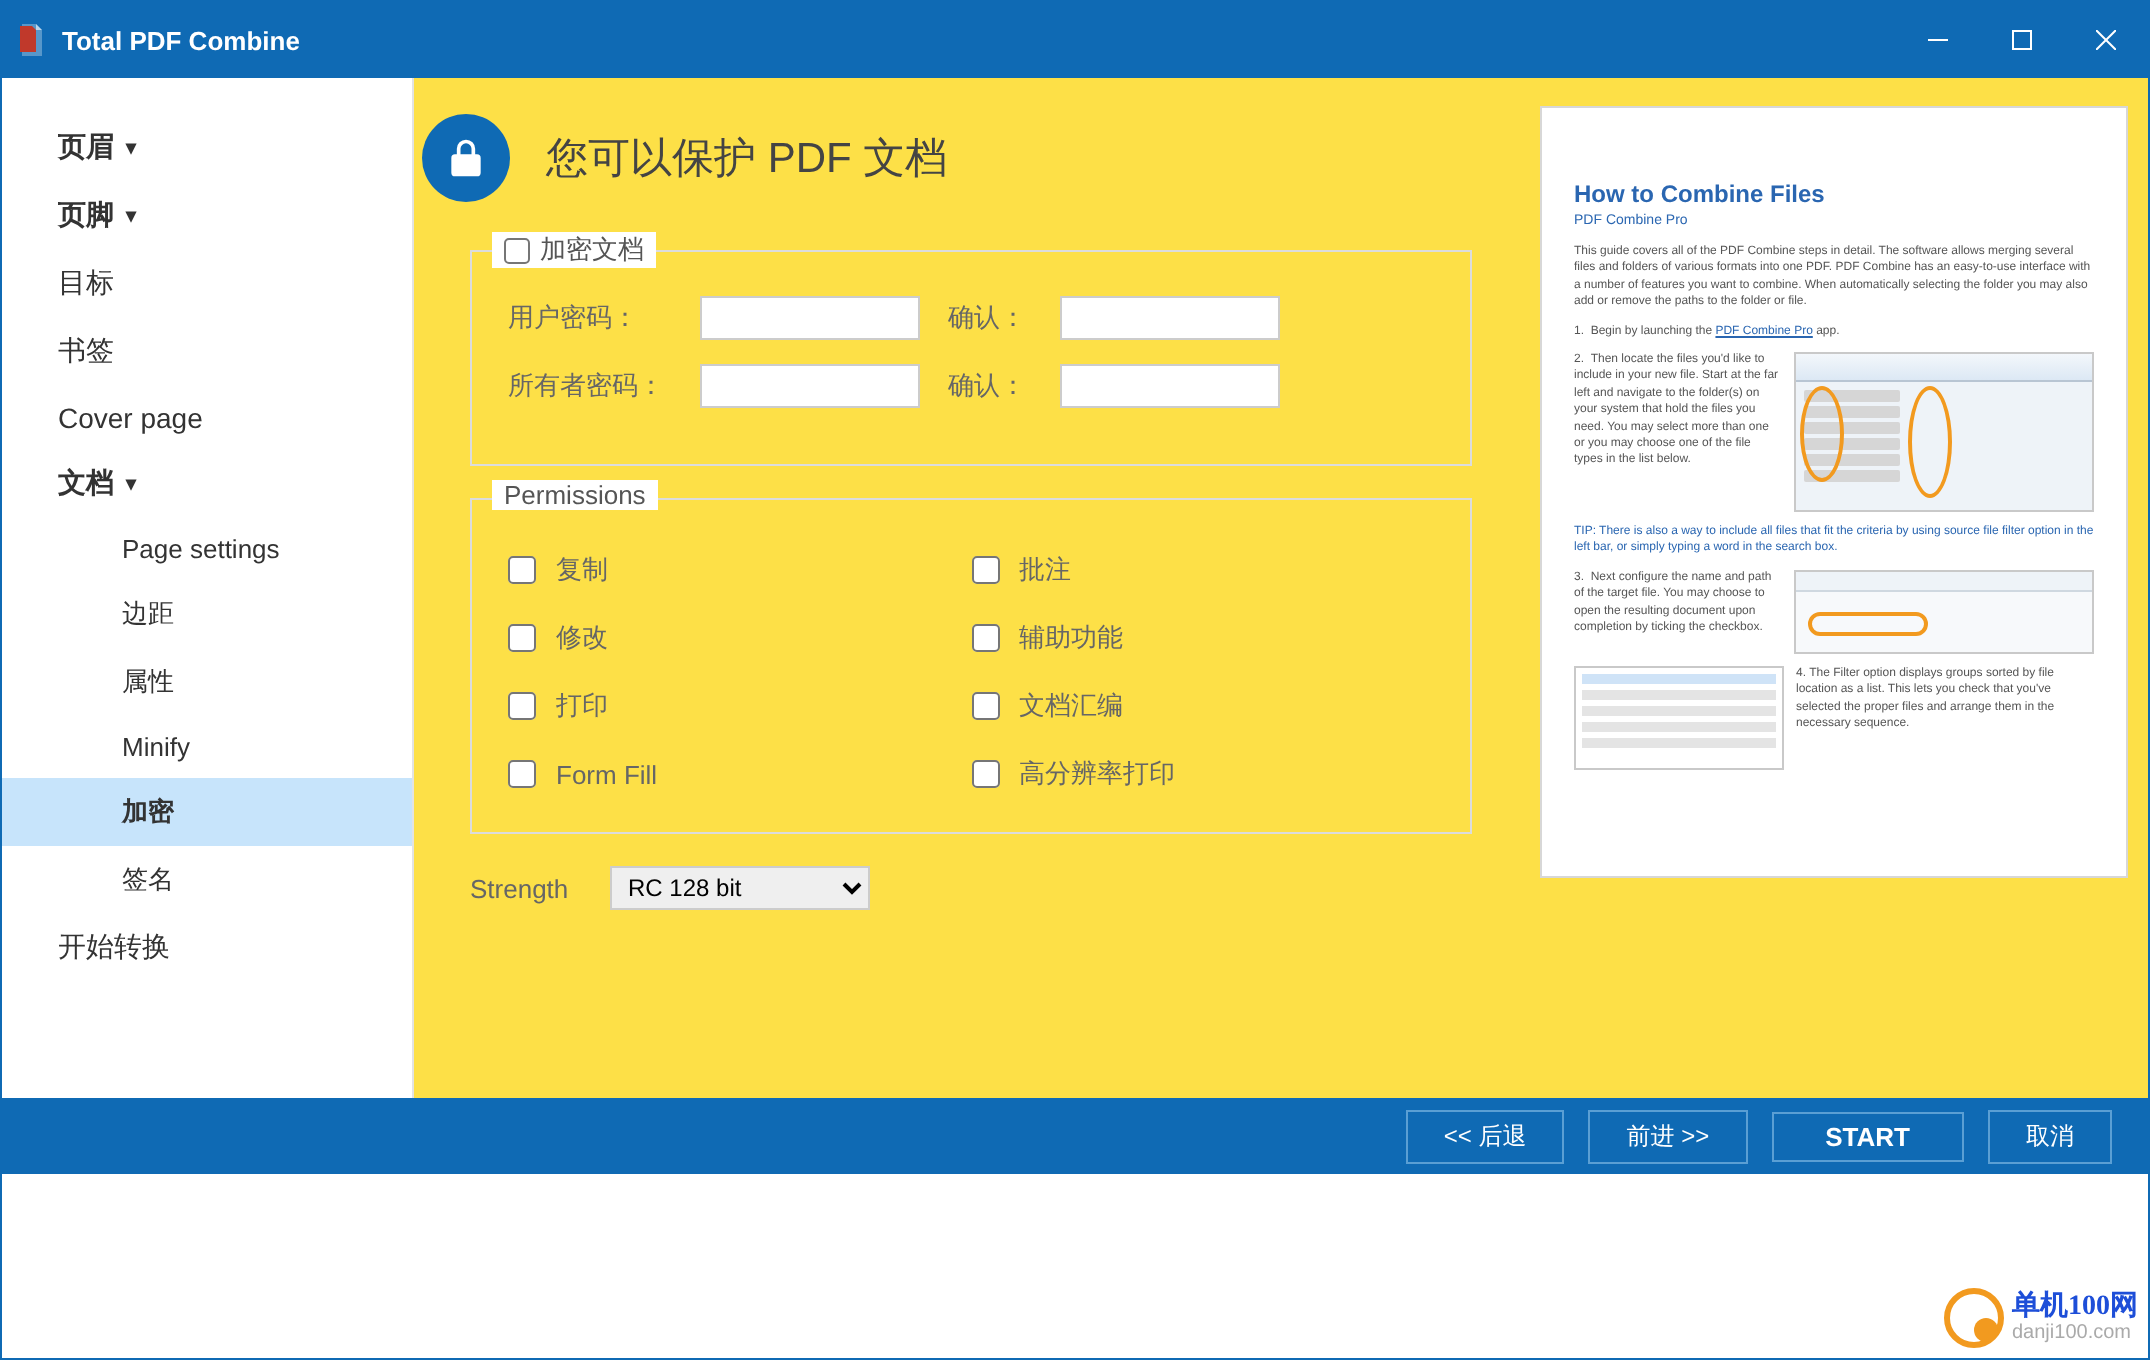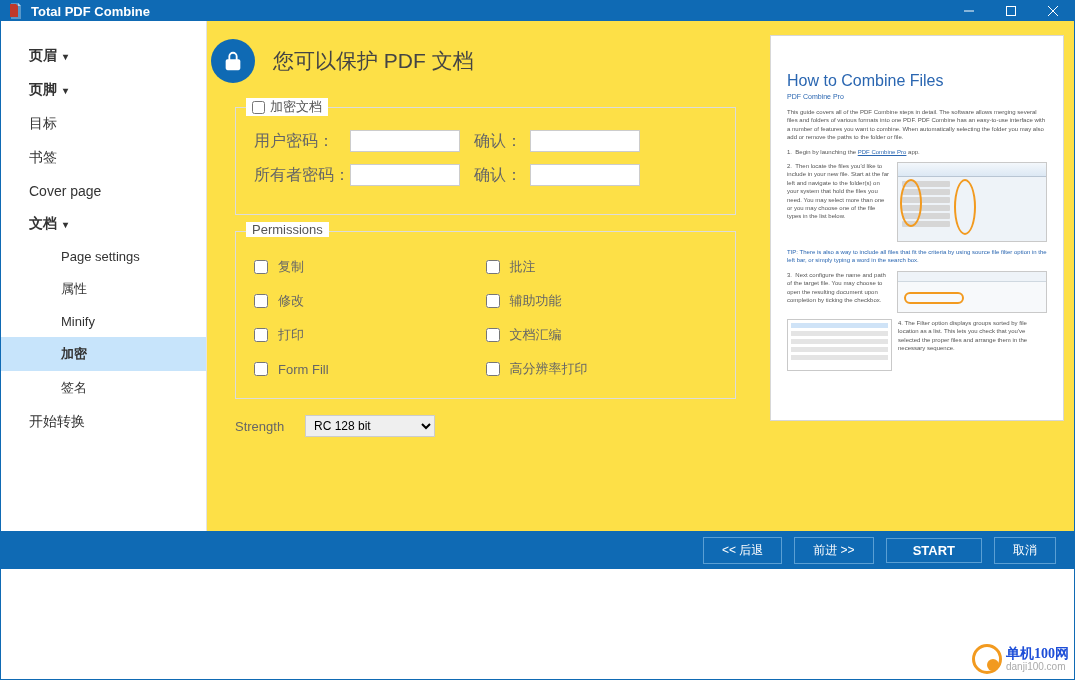--- a/index.html
+++ b/index.html
@@ -1,18 +1,18 @@
 <!DOCTYPE html>
 <html><head>
 <meta charset="utf-8">
 <style>
 * { margin: 0; padding: 0; box-sizing: border-box; font-family: "Microsoft YaHei", "Segoe UI", sans-serif; }
 body { width: 1075px; height: 680px; overflow: hidden; background: #fff; border: 1px solid #0f6ab4; }
 
-.titlebar { height: 20px; background: #0f6ab4; color: #fff; display: flex; align-items: center; padding-left: 6px; }
+.titlebar { height: 38px; background: #0f6ab4; color: #fff; display: flex; align-items: center; padding-left: 6px; }
 .titlebar .app-icon { width: 18px; height: 18px; margin-right: 6px; display: inline-flex; }
 .titlebar .title { font-size: 13px; font-weight: 600; }
 .titlebar .win-btns { margin-left: auto; display: flex; }
 .titlebar .win-btn { width: 42px; height: 30px; display: flex; align-items: center; justify-content: center; cursor: pointer; }
 
 .main { display: flex; height: 510px; }
 
 .sidebar { width: 206px; background: #fff; border-right: 1px solid #e3e3e3; padding-top: 18px; }
 .sidebar .item { padding: 8px 10px 8px 28px; font-size: 14px; color: #333; cursor: pointer; display: flex; align-items: center; }
 .sidebar .item.bold { font-weight: 700; }
@@ -24,35 +24,35 @@
 .form-wrap { flex: 1; padding: 18px 10px 0 0; }
 .header-row { display: flex; align-items: center; padding-left: 4px; margin-bottom: 24px; }
 .lock-circle { width: 44px; height: 44px; border-radius: 50%; background: #0f6ab4; display: flex; align-items: center; justify-content: center; margin-right: 18px; }
 .page-title { font-size: 21px; color: #444; font-weight: 400; }
 
 .form-body { padding: 0 12px 0 28px; }
 .fieldset { border: 1px solid #dcdcdc; position: relative; padding: 22px 18px 16px 18px; margin-bottom: 16px; }
 .fieldset .legend { position: absolute; top: -10px; left: 10px; background: #fff; padding: 0 6px; font-size: 13px; color: #555; display: flex; align-items: center; }
 .fieldset .legend input[type=checkbox] { margin-right: 5px; }
 .form-row { display: flex; align-items: center; margin-bottom: 12px; }
-.form-row .lbl { width: 96px; font-size: 16px; color: #666; }
+.form-row .lbl { width: 96px; font-size: 13px; color: #666; }
 .form-row .lbl.confirm { width: 56px; margin-left: 14px; }
 .form-row input.tx { border: 1px solid #ccc; height: 22px; width: 110px; padding: 0 4px; font-size: 12px; }
 
 .perm-grid { display: grid; grid-template-columns: 1fr 1fr; row-gap: 16px; padding: 4px 0; }
 .perm-item { display: flex; align-items: center; font-size: 13px; color: #666; }
 .perm-item input { margin-right: 10px; width: 14px; height: 14px; }
 
 .strength-row { display: flex; align-items: center; margin-top: 16px; }
 .strength-row .lbl { width: 70px; font-size: 13px; color: #666; }
 .strength-row select { border: 1px solid #ccc; height: 22px; width: 130px; font-size: 12px; padding-left: 4px; }
 
 .preview-panel { width: 316px; padding: 14px 12px; }
 .preview-box { border: 1px solid #d7d7d7; width: 294px; height: 386px; background: #fff; padding: 36px 16px 10px 16px; font-size: 7px; color: #555; overflow: hidden; }
-.preview-box .pv-title { color: #2a66b1; font-size: 16px; font-weight: 400; margin-bottom: 3px; }
+.preview-box .pv-title { color: #2a66b1; font-size: 12px; font-weight: 700; margin-bottom: 3px; }
 .preview-box .pv-sub { color: #2a66b1; font-size: 7px; margin-bottom: 8px; }
 .preview-box .para { font-size: 6px; line-height: 1.4; color: #555; margin-bottom: 6px; }
 .preview-box .row2 { display: flex; gap: 6px; margin: 6px 0; }
 .preview-box .tx-col { flex: 1; font-size: 6px; line-height: 1.4; color: #555; }
 .preview-box .img-col { width: 150px; }
 .preview-box .mock-ui { border: 1px solid #c9c9c9; background: #eef3f8; width: 100%; height: 80px; position: relative; overflow: hidden; }
 .preview-box .mock-ui .top { height: 14px; background: linear-gradient(#f3f7fb,#dce8f4); border-bottom: 1px solid #b8c5d3; }
 .preview-box .mock-ui .tree { position: absolute; left: 4px; top: 18px; width: 48px; }
 .preview-box .mock-ui .tree .ln { height: 6px; background: #d6d6d6; margin-bottom: 2px; border-radius: 1px; }
 .preview-box .mock-ui .circ { position: absolute; border: 2px solid #f29a1f; border-radius: 50%; }
@@ -125,20 +125,23 @@
         <span>Cover page</span>
       </div>
       <div class="item bold">
         <span>文档</span>
         <span class="caret">▾</span>
       </div>
       <div class="item sub">
         <span>Page settings</span>
       </div>
       <div class="item sub">
+        <span>边距</span>
+      </div>
+      <div class="item sub">
         <span>属性</span>
       </div>
       <div class="item sub">
         <span>Minify</span>
       </div>
       <div class="item sub selected">
         <span>加密</span>
       </div>
       <div class="item sub">
         <span>签名</span>

